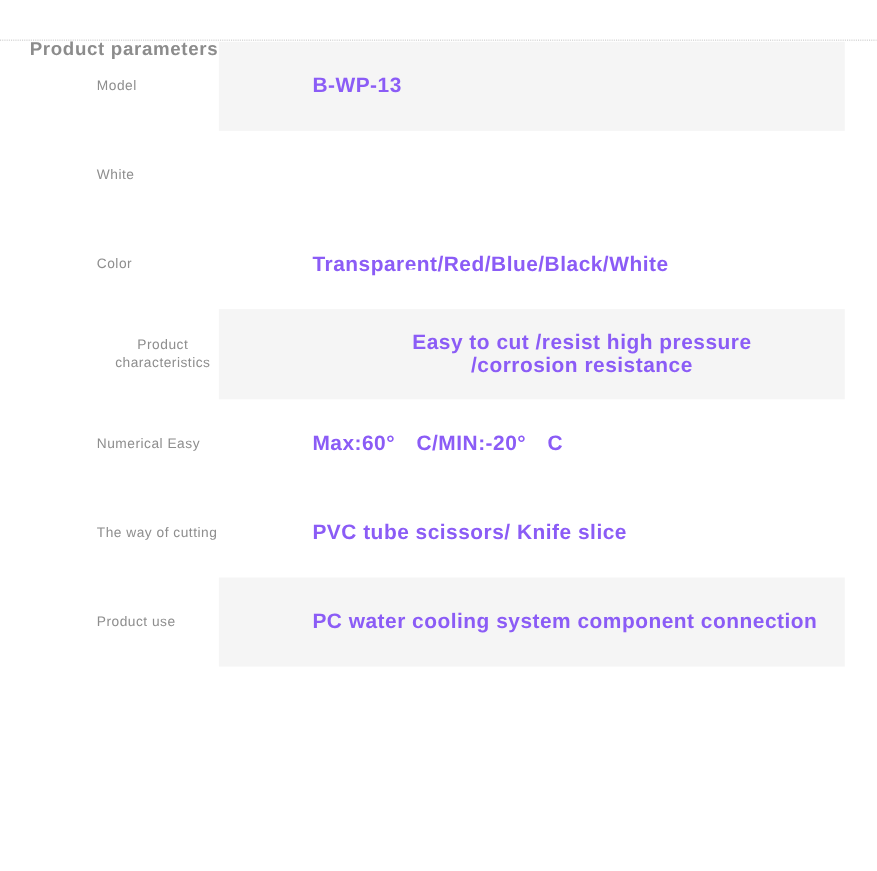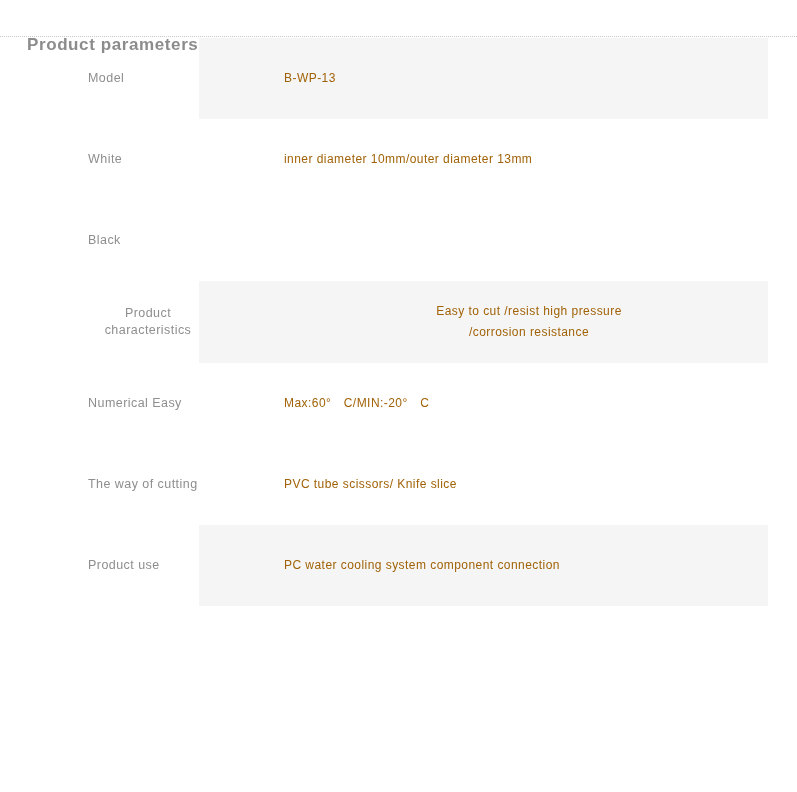--- a/index.html
+++ b/index.html
@@ -100,25 +100,25 @@
     line-height: 17px;
     letter-spacing: 0.45px;
     color: #8e8e8e;
     font-weight: 400;
   }
 
   .spec-value {
     position: absolute;
     left: 268px;
     width: 490px;
-    font-size: 12px;
+    font-size: 19px;
     line-height: 21px;
     letter-spacing: 0.45px;
-    color: #a16207;
-    font-weight: 400;
+    color: #8b5cf6;
+    font-weight: 700;
     white-space: pre-line;
   }
 
   
   .ghost-block {
     position: absolute;
     background: #ffffff;
     border-radius: 1px;
   }
   .ghost-a {
@@ -151,29 +151,29 @@
       <div class="row-inner">
         <div class="spec-label">Model</div>
         <div class="spec-value">B-WP-13</div>
       </div>
     </div>
 
     <div class="spec-row plain">
       <div class="row-band"></div>
       <div class="row-inner">
         <div class="spec-label">White</div>
-        <div class="spec-value">inner diameter 10mm/outer diameter 13mm</div>
-      </div>
-    </div>
-
-
-    <div class="spec-row plain">
-      <div class="row-band"></div>
-      <div class="row-inner">
-        <div class="spec-label">Black</div>
+      </div>
+    </div>
+
+
+    <div class="spec-row plain">
+      <div class="row-band"></div>
+      <div class="row-inner">
+        <div class="spec-label">Color</div>
+        <div class="spec-value">Transparent/Red/Blue/Black/White</div>
       </div>
     </div>
 
     <div class="spec-row tall">
       <div class="row-band"></div>
       <div class="row-inner">
         <div class="spec-label">Product characteristics</div>
         <div class="spec-value">Easy to cut /resist high pressure
 /corrosion resistance</div>
       </div>

